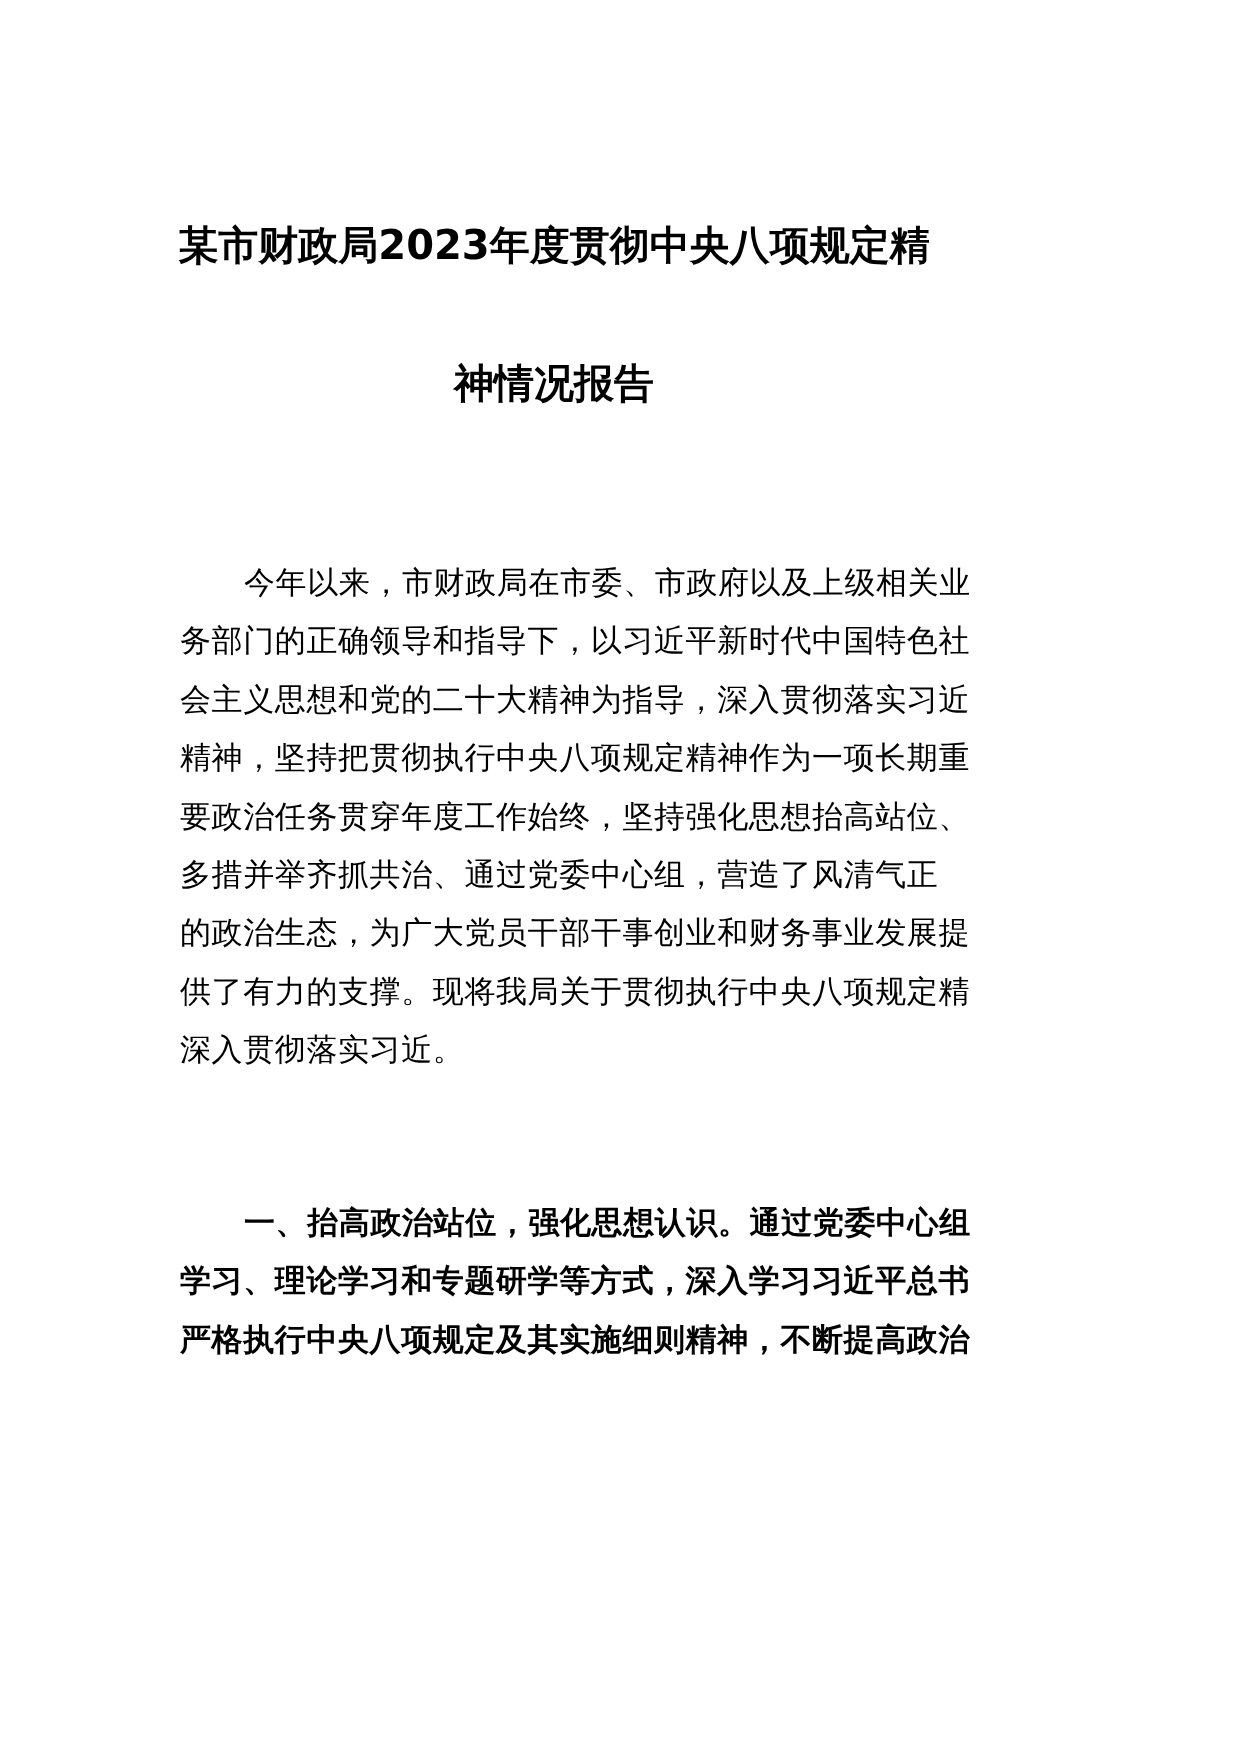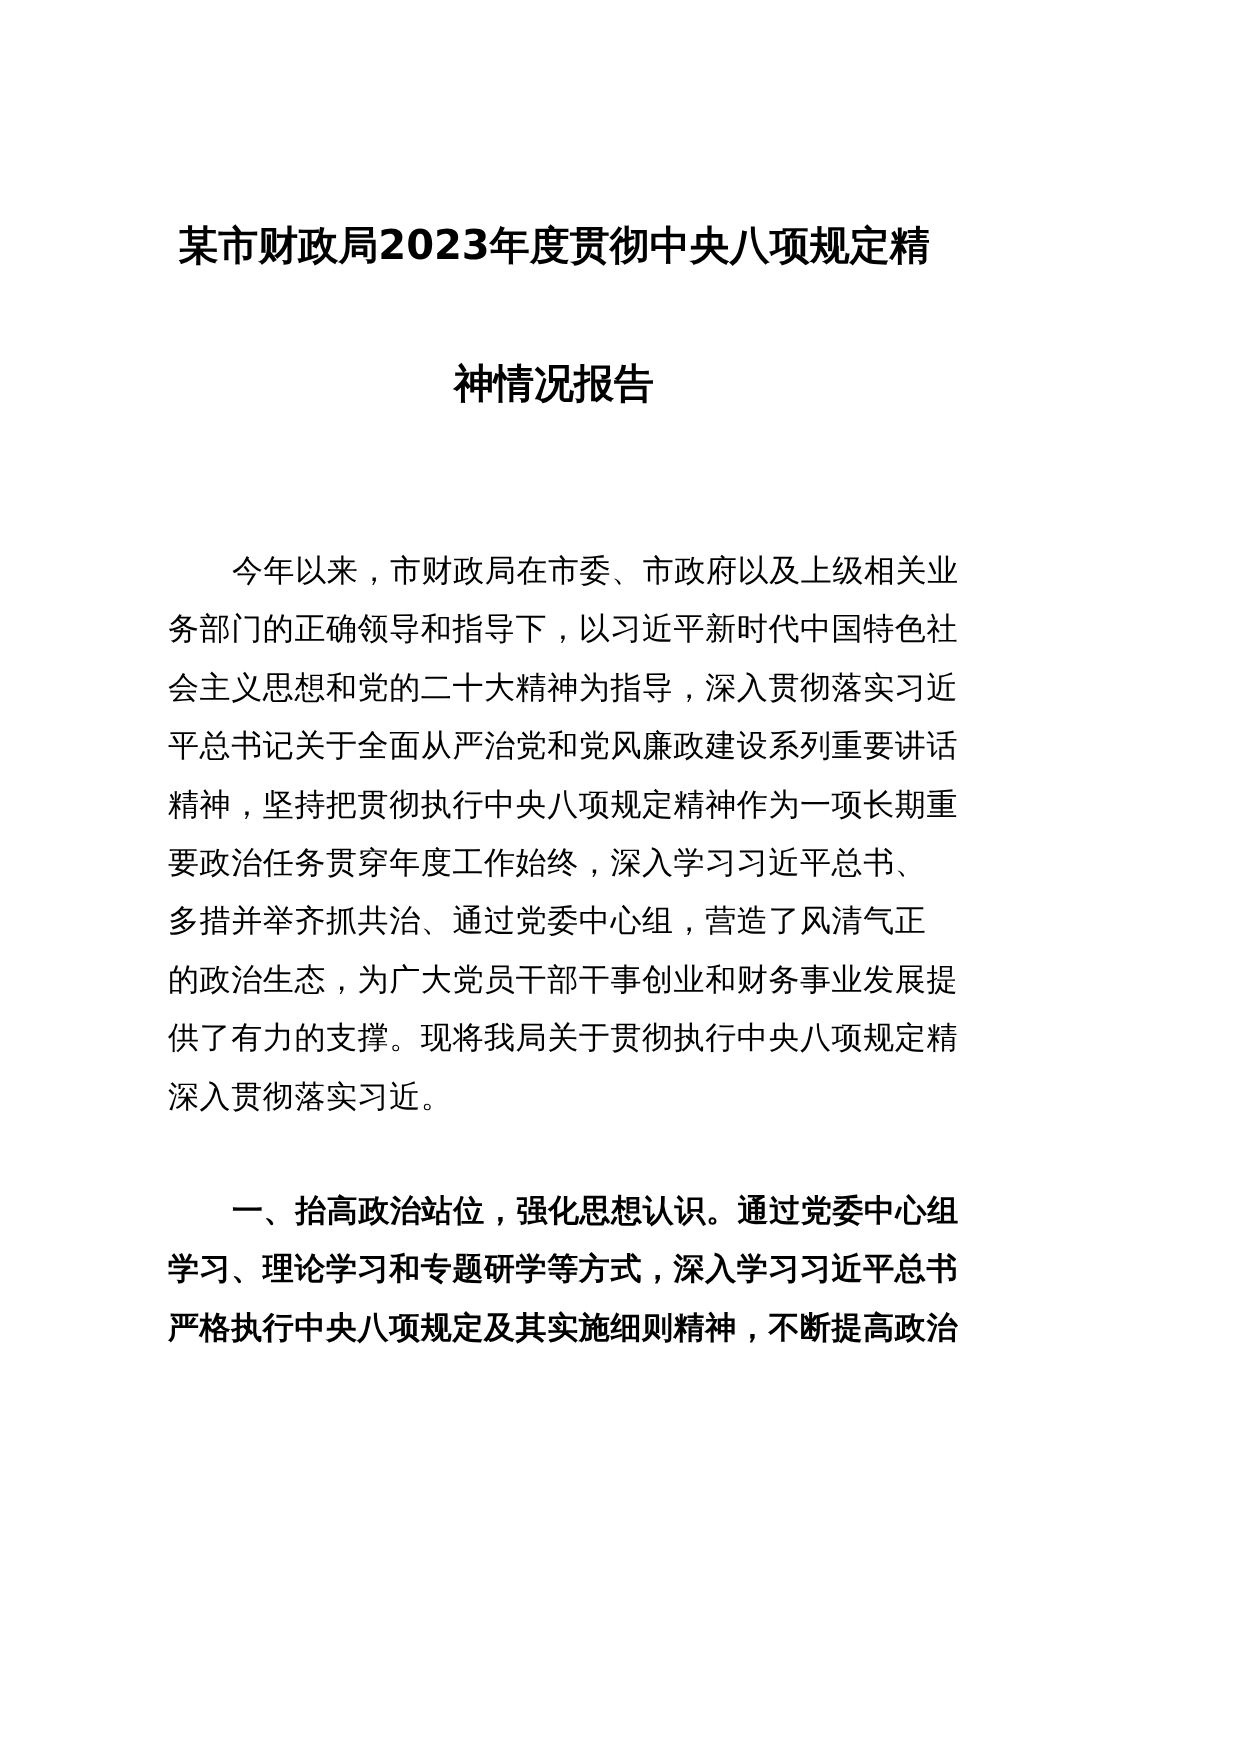--- a/index.html
+++ b/index.html
@@ -36,21 +36,21 @@
   }
   .title .tline {
     display: block;
     white-space: nowrap;
     text-align: center;
   }
   .body-para {
     position: absolute;
     left: 168px;
     width: 774px;
-    margin: 0;
+    margin: 12px;
     font-size: 31px;
     line-height: 58.4px;
     text-align: justify;
   }
   .body-para .pline {
     display: block;
     white-space: nowrap;
     letter-spacing: 0.6px;
   }
   .body-para .pline.indent {
@@ -66,23 +66,22 @@
 
   <h1 class="title">
     <span class="tline">某市财政局2023年度贯彻中央八项规定精</span>
     <span class="tline">神情况报告</span>
   </h1>
 
   <div class="body-para" id="para-1">
     <span class="pline indent">今年以来，市财政局在市委、市政府以及上级相关业</span>
     <span class="pline">务部门的正确领导和指导下，以习近平新时代中国特色社</span>
     <span class="pline">会主义思想和党的二十大精神为指导，深入贯彻落实习近</span>
-    <span class="pline">平总书记关于全面从严治党和党风廉政建设系列重要讲话</span>
     <span class="pline">精神，坚持把贯彻执行中央八项规定精神作为一项长期重</span>
-    <span class="pline">要政治任务贯穿年度工作始终，深入学习习近平总书、</span>
+    <span class="pline">要政治任务贯穿年度工作始终，坚持强化思想抬高站位、</span>
     <span class="pline">多措并举齐抓共治、通过党委中心组，营造了风清气正</span>
     <span class="pline">的政治生态，为广大党员干部干事创业和财务事业发展提</span>
     <span class="pline">供了有力的支撑。现将我局关于贯彻执行中央八项规定精</span>
     <span class="pline">深入贯彻落实习近。</span>
   </div>
 
   <div class="body-para" id="para-2">
     <span class="pline indent">一、抬高政治站位，强化思想认识。通过党委中心组</span>
     <span class="pline">学习、理论学习和专题研学等方式，深入学习习近平总书</span>
     <span class="pline">严格执行中央八项规定及其实施细则精神，不断提高政治</span>

